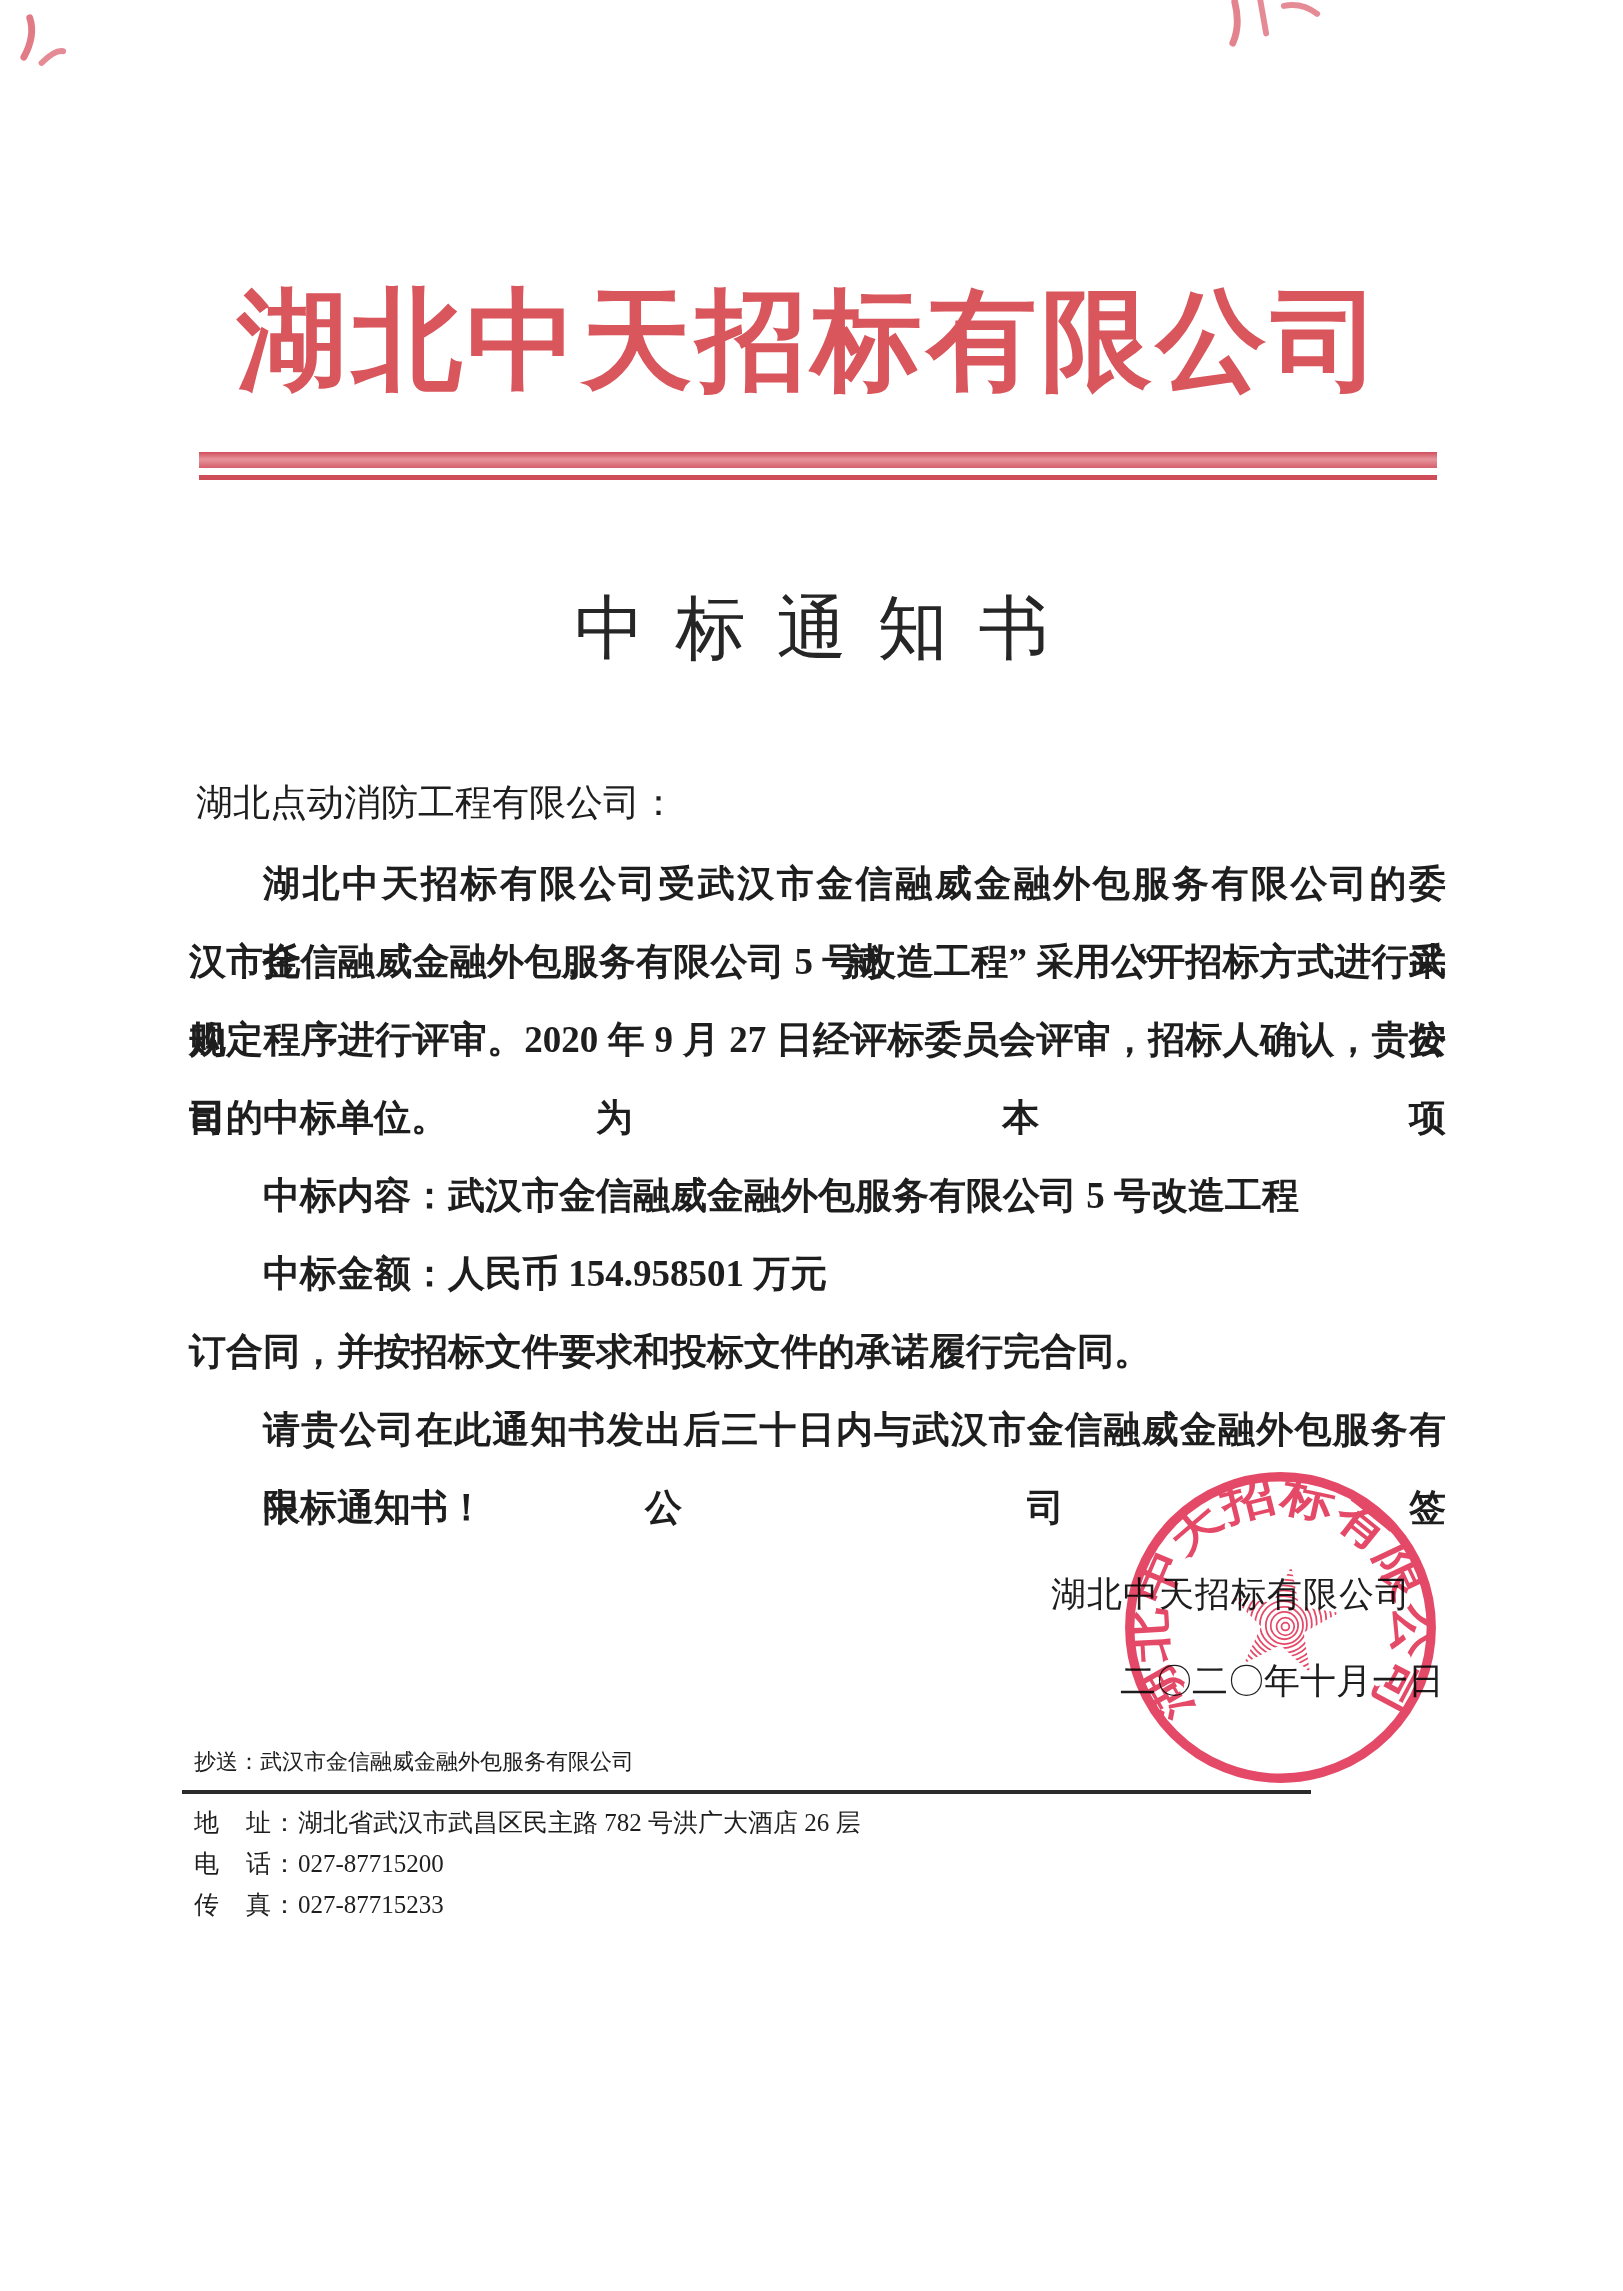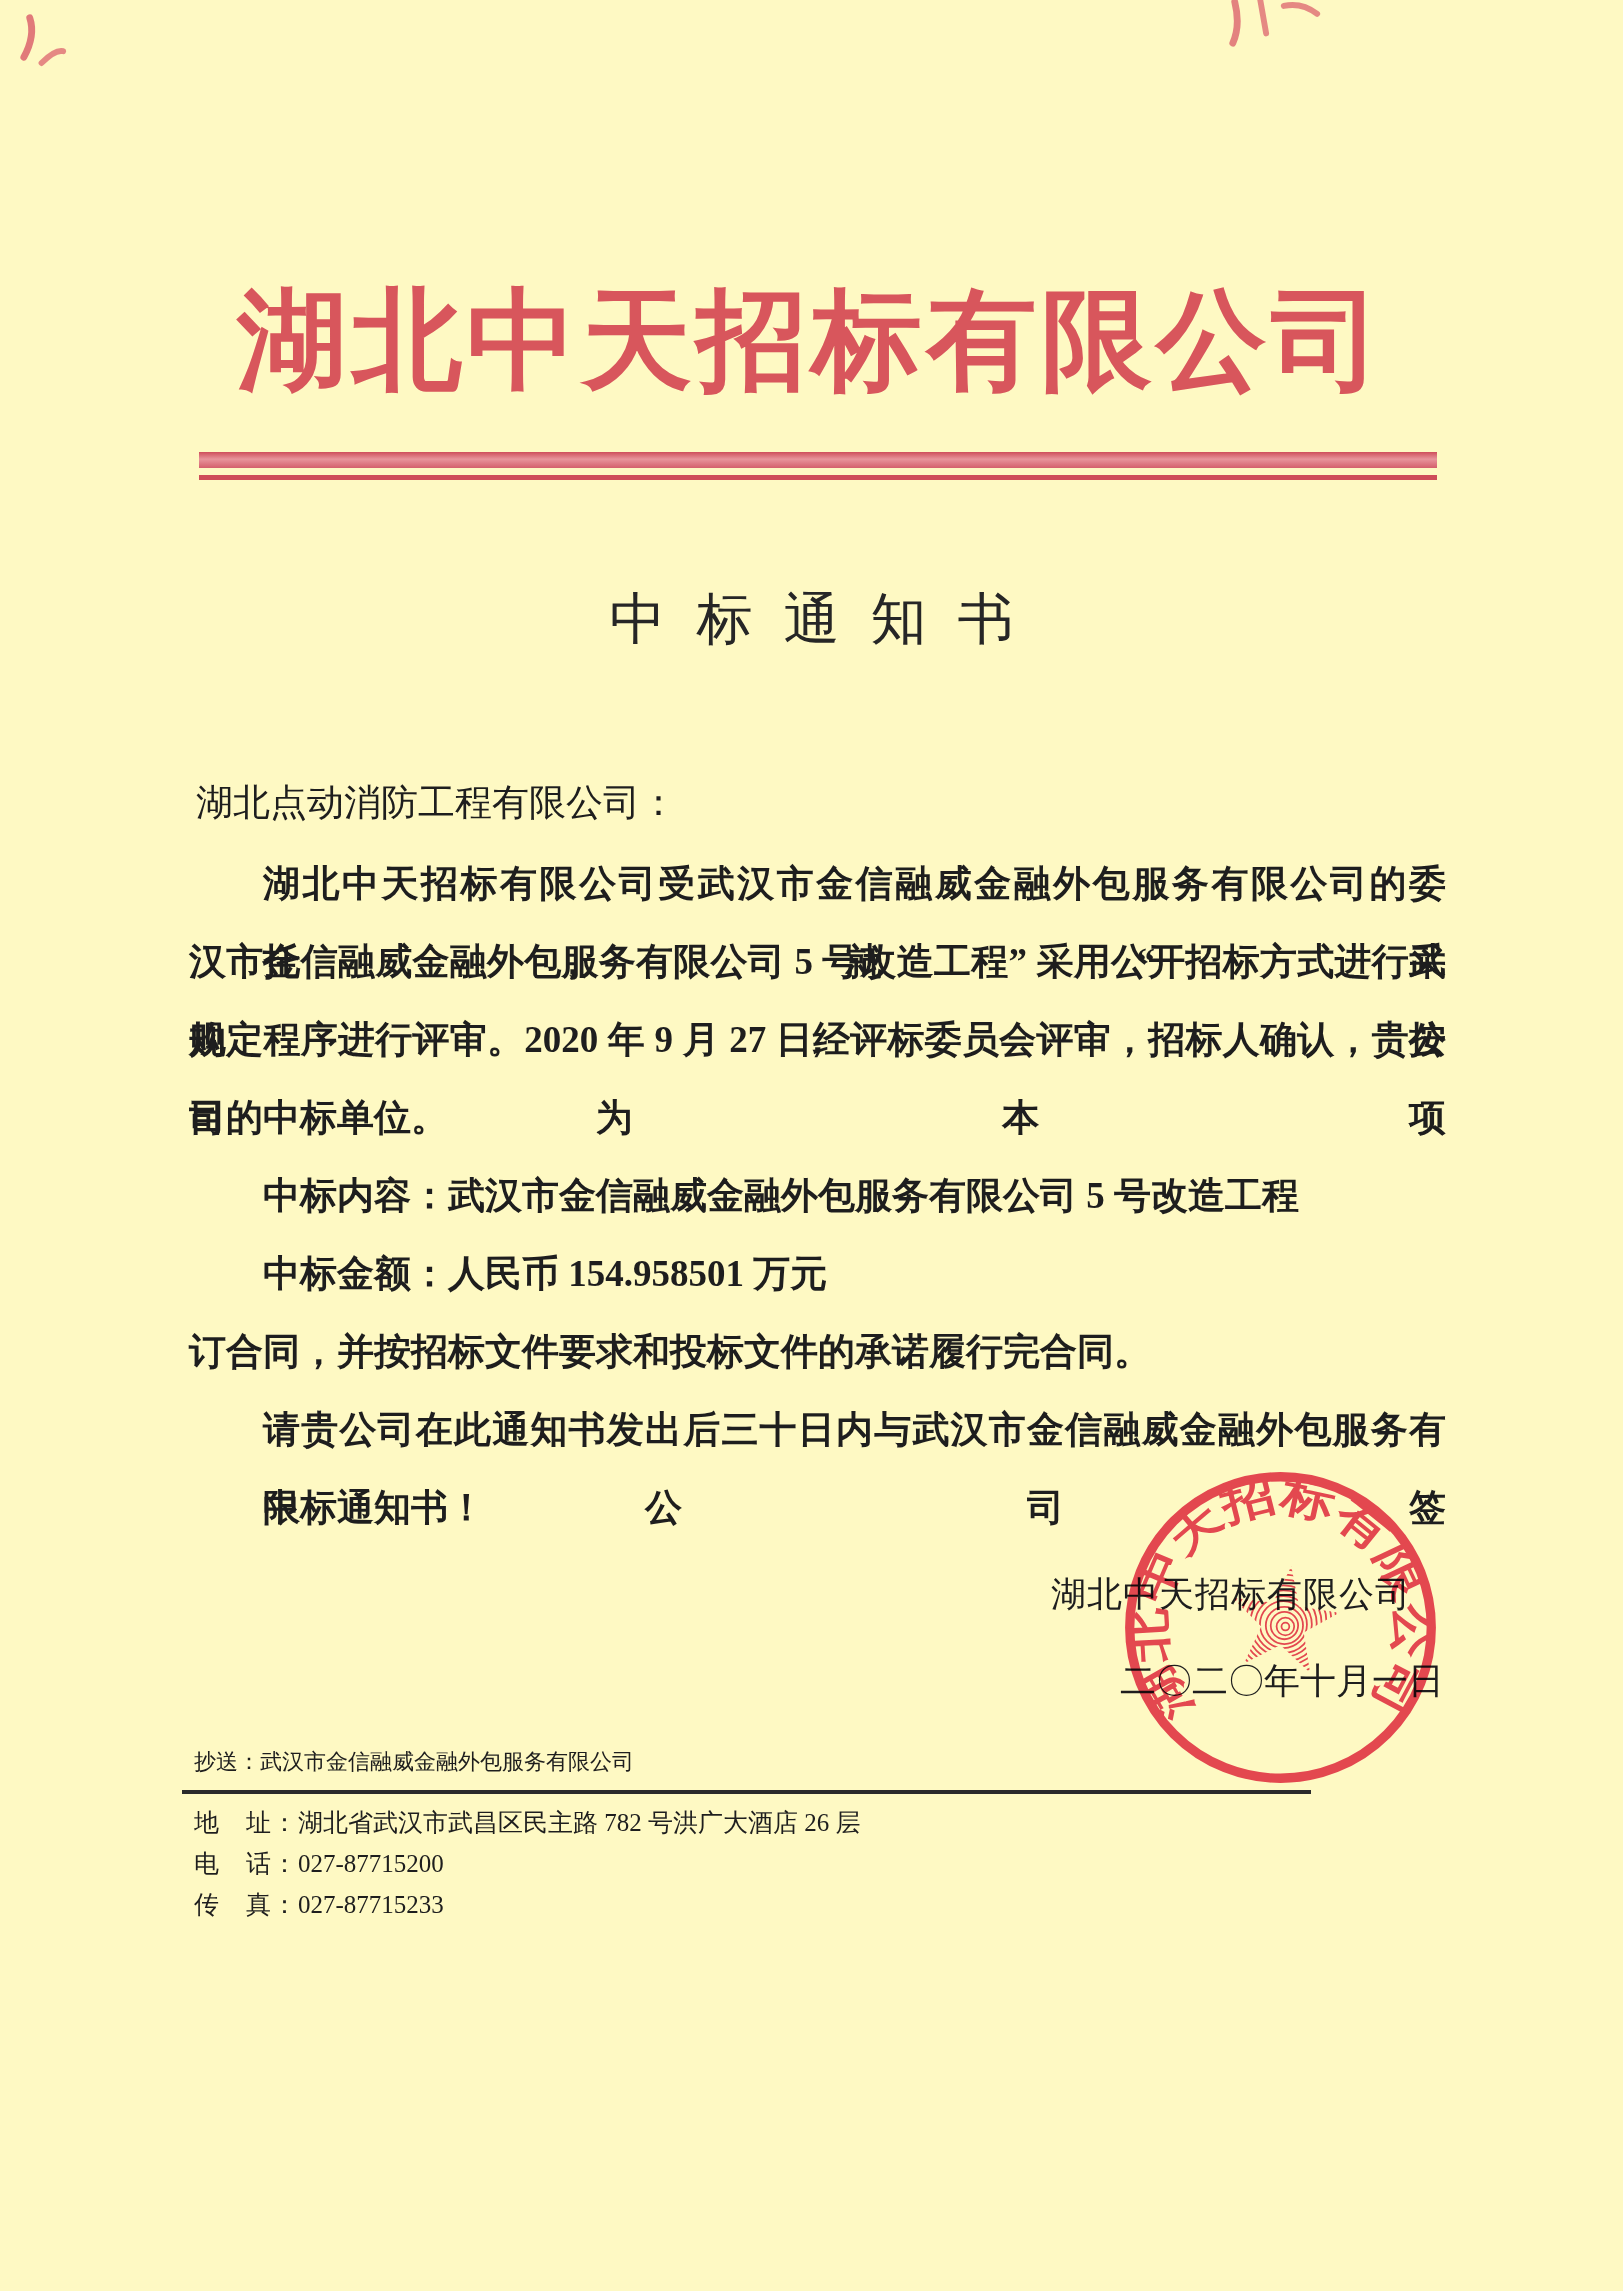--- a/index.html
+++ b/index.html
@@ -1,19 +1,19 @@
 <!DOCTYPE html>
 <html><head>
 <meta charset="utf-8">
 <style>
   html,body{margin:0;padding:0;background:#9a9a9a;}
   .page{
     position:relative;
     width:1623px;height:2292px;
-    background:#fef9c3;
+    background:#ffffff;
     overflow:hidden;
     font-family:"Liberation Serif", serif;
     color:#1e1e1e;
   }
   
   .letterhead{
     position:absolute;top:267px;left:0;width:100%;
     text-align:center;
     font-family:"Liberation Sans", sans-serif;
     font-weight:bold;
@@ -27,21 +27,21 @@
     background:linear-gradient(#cf4f5b,#e8949b 45%,#d4606c);
   }
   .rule-thin{
     position:absolute;top:475px;left:199px;width:1238px;height:4.9px;
     background:#ce4d58;
   }
   
   .doc-title{
     position:absolute;top:582px;left:0;width:100%;
     text-align:center;
-    font-size:56px;
+    font-size:70px;
     letter-spacing:31px;
     padding-left:31px;
     box-sizing:border-box;
     color:#262626;
     white-space:nowrap;
   }
   
   .addressee{
     position:absolute;top:780px;left:196px;
     font-size:37px;line-height:45px;

